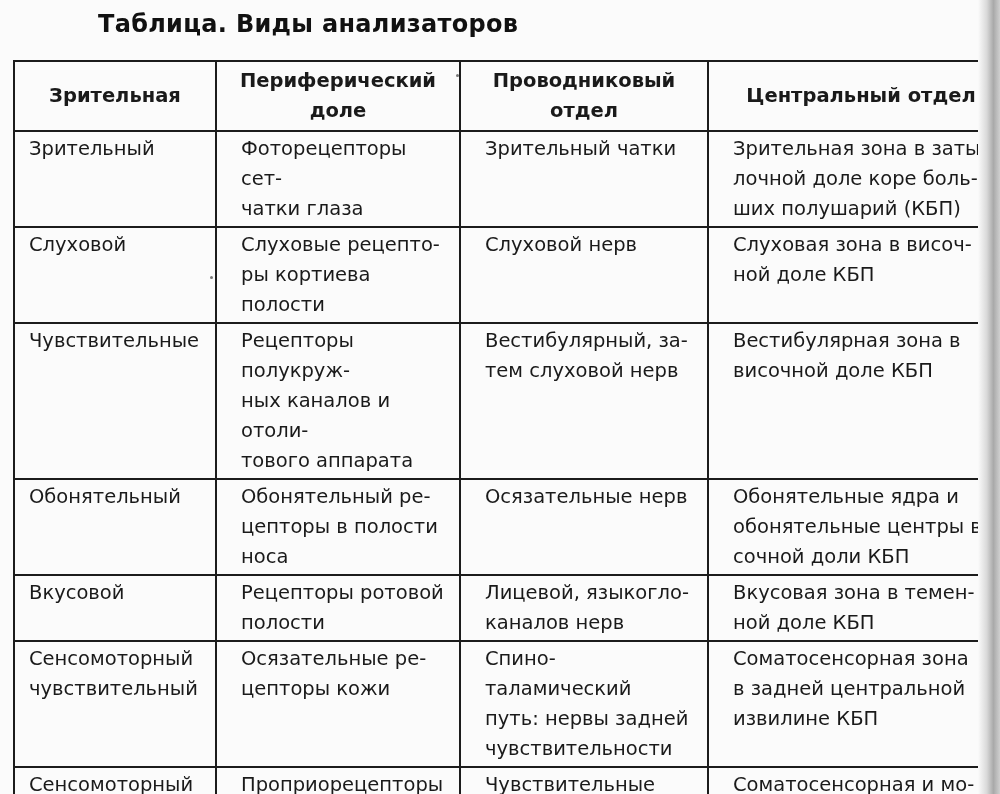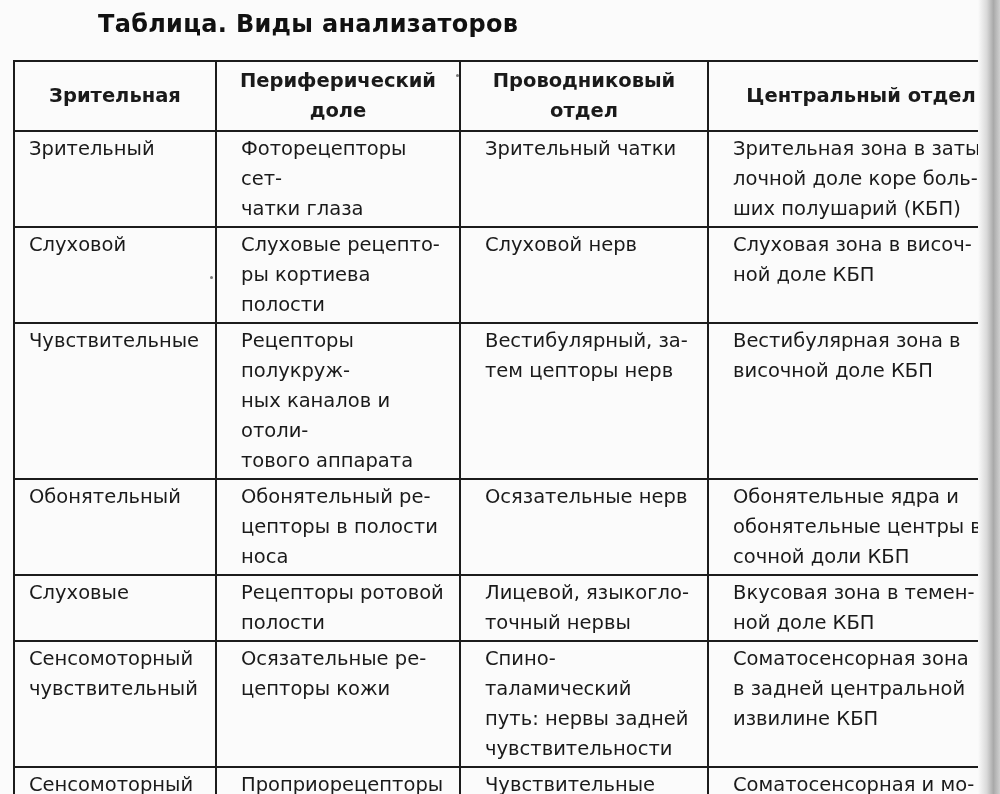--- a/index.html
+++ b/index.html
@@ -89,40 +89,40 @@
       <td>Слуховой нерв</td>
       <td>Слуховая зона в височ-
 ной доле КБП</td>
     </tr>
     <tr class="r2">
       <td class="c0">Чувствительные</td>
       <td>Рецепторы полукруж-
 ных каналов и отоли-
 тового аппарата</td>
       <td>Вестибулярный, за-
-тем цепторы нерв</td>
+тем слуховой нерв</td>
       <td>Вестибулярная зона в
 височной доле КБП</td>
     </tr>
     <tr class="r3">
       <td class="c0">Обонятельный</td>
       <td>Обонятельный ре-
 цепторы в полости
 носа</td>
       <td>Осязательные нерв</td>
       <td>Обонятельные ядра и
 обонятельные центры ви-
 сочной доли КБП</td>
     </tr>
     <tr class="r4">
-      <td class="c0">Слуховые</td>
+      <td class="c0">Вкусовой</td>
       <td>Рецепторы ротовой
 полости</td>
       <td>Лицевой, языкогло-
-точный нервы</td>
+каналов нерв</td>
       <td>Вкусовая зона в темен-
 ной доле КБП</td>
     </tr>
     <tr class="r5">
       <td class="c0">Сенсомоторный
 чувствительный</td>
       <td>Осязательные ре-
 цепторы кожи</td>
       <td>Спино-таламический
 путь: нервы задней

